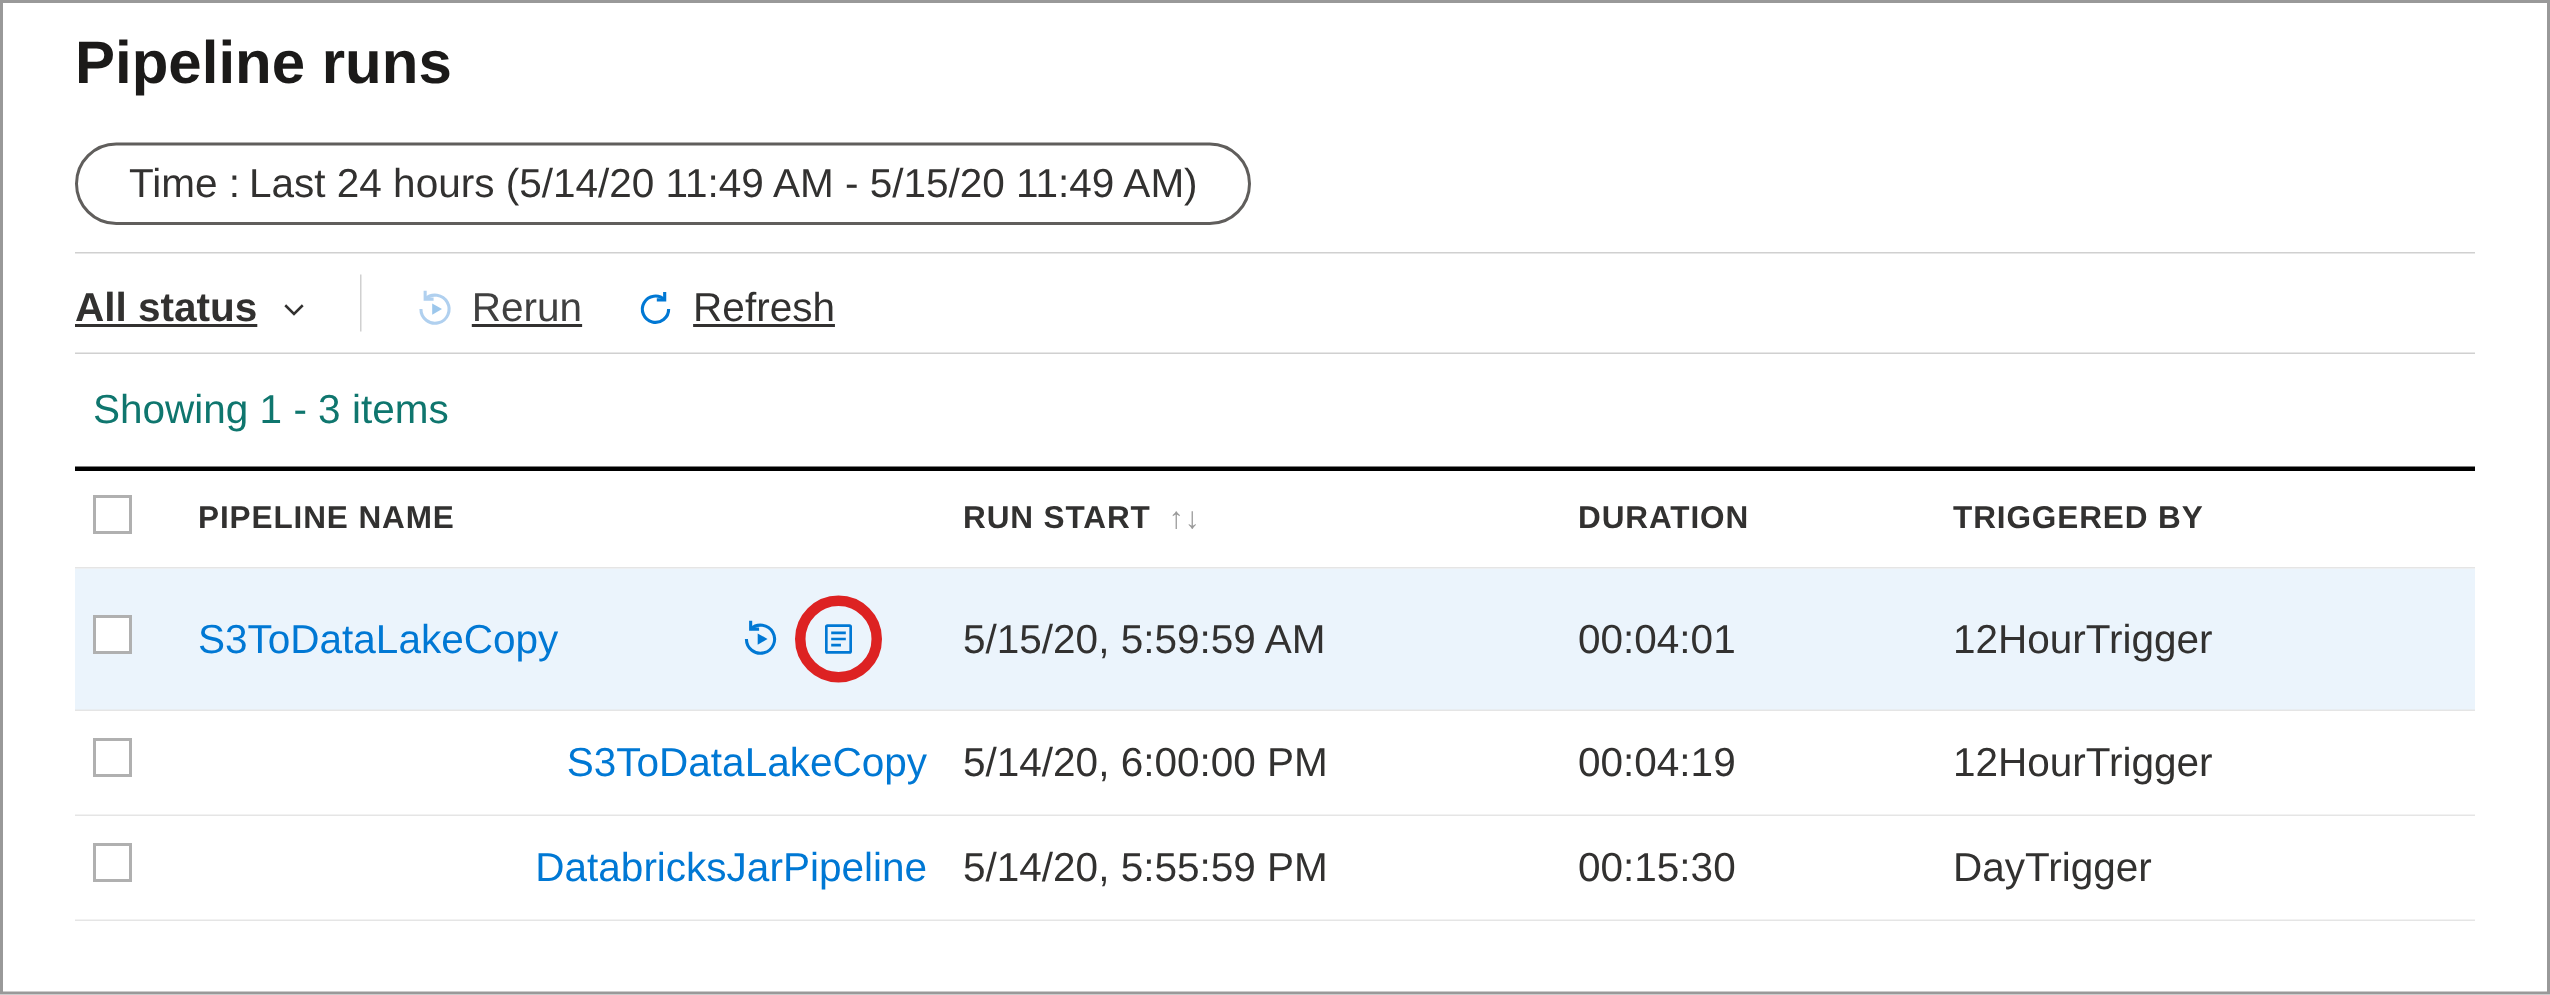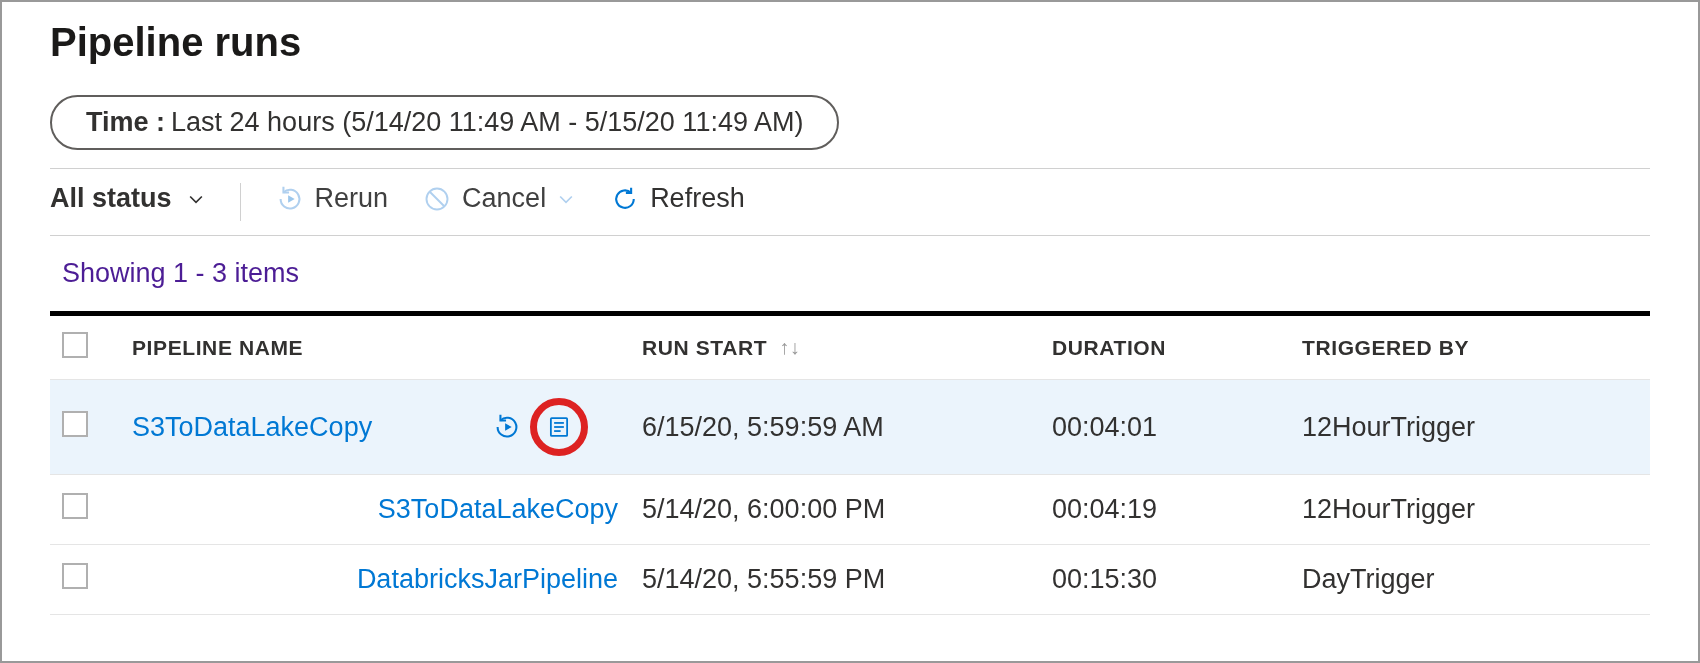--- a/index.html
+++ b/index.html
@@ -30,69 +30,70 @@
     border-radius: 28px;
     padding: 10px 34px;
     font-size: 27px;
     display: flex;
     align-items: center;
     white-space: nowrap;
     overflow: hidden;
     text-overflow: ellipsis;
     cursor: pointer;
   }
-  .pill .k { font-weight: 700; }
+  .pill .k { font-weight: 400; }
   .pill .v { font-weight: 400; margin-left: 6px; }
   .time-pill { flex: 0 0 auto; }
   .tz-pill { flex: 1; min-width: 0; }
   .tz-pill .v { overflow: hidden; text-overflow: ellipsis; }
   .toolbar {
     display: flex;
-    align-items: flex-start;
+    align-items: flex-end;
     border-top: 1px solid #d0d0d0;
     border-bottom: 1px solid #d0d0d0;
     padding: 14px 0;
     gap: 34px;
     font-size: 27px;
+    text-decoration: underline;
   }
   .toolbar .divider-v {
     width: 1px;
     height: 38px;
     background: #d0d0d0;
   }
   .tb-item {
     display: flex;
     align-items: center;
     gap: 10px;
     cursor: pointer;
     color: #323130;
   }
   .tb-item.disabled { color: #404040; cursor: default; }
   .tb-item.disabled svg { stroke: #b0d0ef; fill: none; }
   .status-drop { font-weight: 600; display:flex; align-items:center; gap:14px; cursor:pointer;}
   .chev { width: 20px; height: 20px; }
   .ic { width: 30px; height: 30px; display:inline-flex; align-items:center; justify-content:center; }
   .showing {
     font-size: 27px;
-    color: #4c1d95;
+    color: #0f766e;
     padding: 22px 0 22px 12px;
   }
   table {
     width: 100%;
     border-collapse: collapse;
     font-size: 27px;
   }
   th {
     text-align: left;
     font-size: 21px;
     font-weight: 700;
     letter-spacing: 0.6px;
     color: #323130;
     padding: 16px 12px;
-    border-top: 5px solid #000000;
+    border-top: 3px solid #000000;
     border-bottom: 1px solid #e5e5e5;
     text-transform: uppercase;
   }
   td {
     padding: 18px 12px;
     border-bottom: 1px solid #e5e5e5;
     vertical-align: middle;
   }
   tr.highlight td { background: #ebf4fc; }
   .chk {
@@ -142,32 +143,20 @@
     <div class="divider-v"></div>
     <div class="tb-item disabled">
       <span class="ic">
         <svg viewBox="0 0 32 32" width="30" height="30" fill="none" stroke="#9cc7ec" stroke-width="2.2">
           <path d="M6 16a10 10 0 1 0 3-7"></path>
             <polyline points="9 3 9 9 15 9"></polyline>
           <polygon points="14,12 14,20 21,16" fill="#9cc7ec" stroke="none"></polygon>
         </svg>
       </span>
       <span>Rerun</span>
-    </div>
-    <div class="tb-item disabled">
-      <span class="ic">
-        <svg viewBox="0 0 32 32" width="28" height="28" fill="none" stroke="#9cc7ec" stroke-width="2.2">
-          <circle cx="16" cy="16" r="12"></circle>
-            <line x1="8" y1="8" x2="24" y2="24"></line>
-        </svg>
-      </span>
-      <span>Cancel</span>
-      <svg class="chev" viewBox="0 0 24 24" fill="none" stroke="#b0b0b0" stroke-width="2">
-          <polyline points="5 9 12 16 19 9"></polyline>
-        </svg>
     </div>
     <div class="tb-item">
       <span class="ic">
         <svg viewBox="0 0 32 32" width="28" height="28" fill="none" stroke="#0078d4" stroke-width="2.4">
           <path d="M26 16a10 10 0 1 1-3-7"></path>
             <polyline points="23 3 23 9 17 9"></polyline>
         </svg>
       </span>
       <span>Refresh</span>
     </div>
@@ -217,21 +206,21 @@
                       <rect x="6" y="5" width="20" height="22" rx="1"></rect>
                       <line x1="10" y1="11" x2="22" y2="11"></line>
                       <line x1="10" y1="16" x2="22" y2="16"></line>
                       <line x1="10" y1="21" x2="18" y2="21"></line>
                     </svg>
                   </span>
                 </span>
               </div>
             </div>
           </td>
-          <td>6/15/20, 5:59:59 AM</td>
+          <td>5/15/20, 5:59:59 AM</td>
           <td>00:04:01</td>
           <td>12HourTrigger</td>
         </tr>
         <tr>
           <td><span class="chk"></span></td>
           <td>
             <div class="name-cell">
               <span class="link">S3ToDataLakeCopy</span>
             </div>
           </td>

